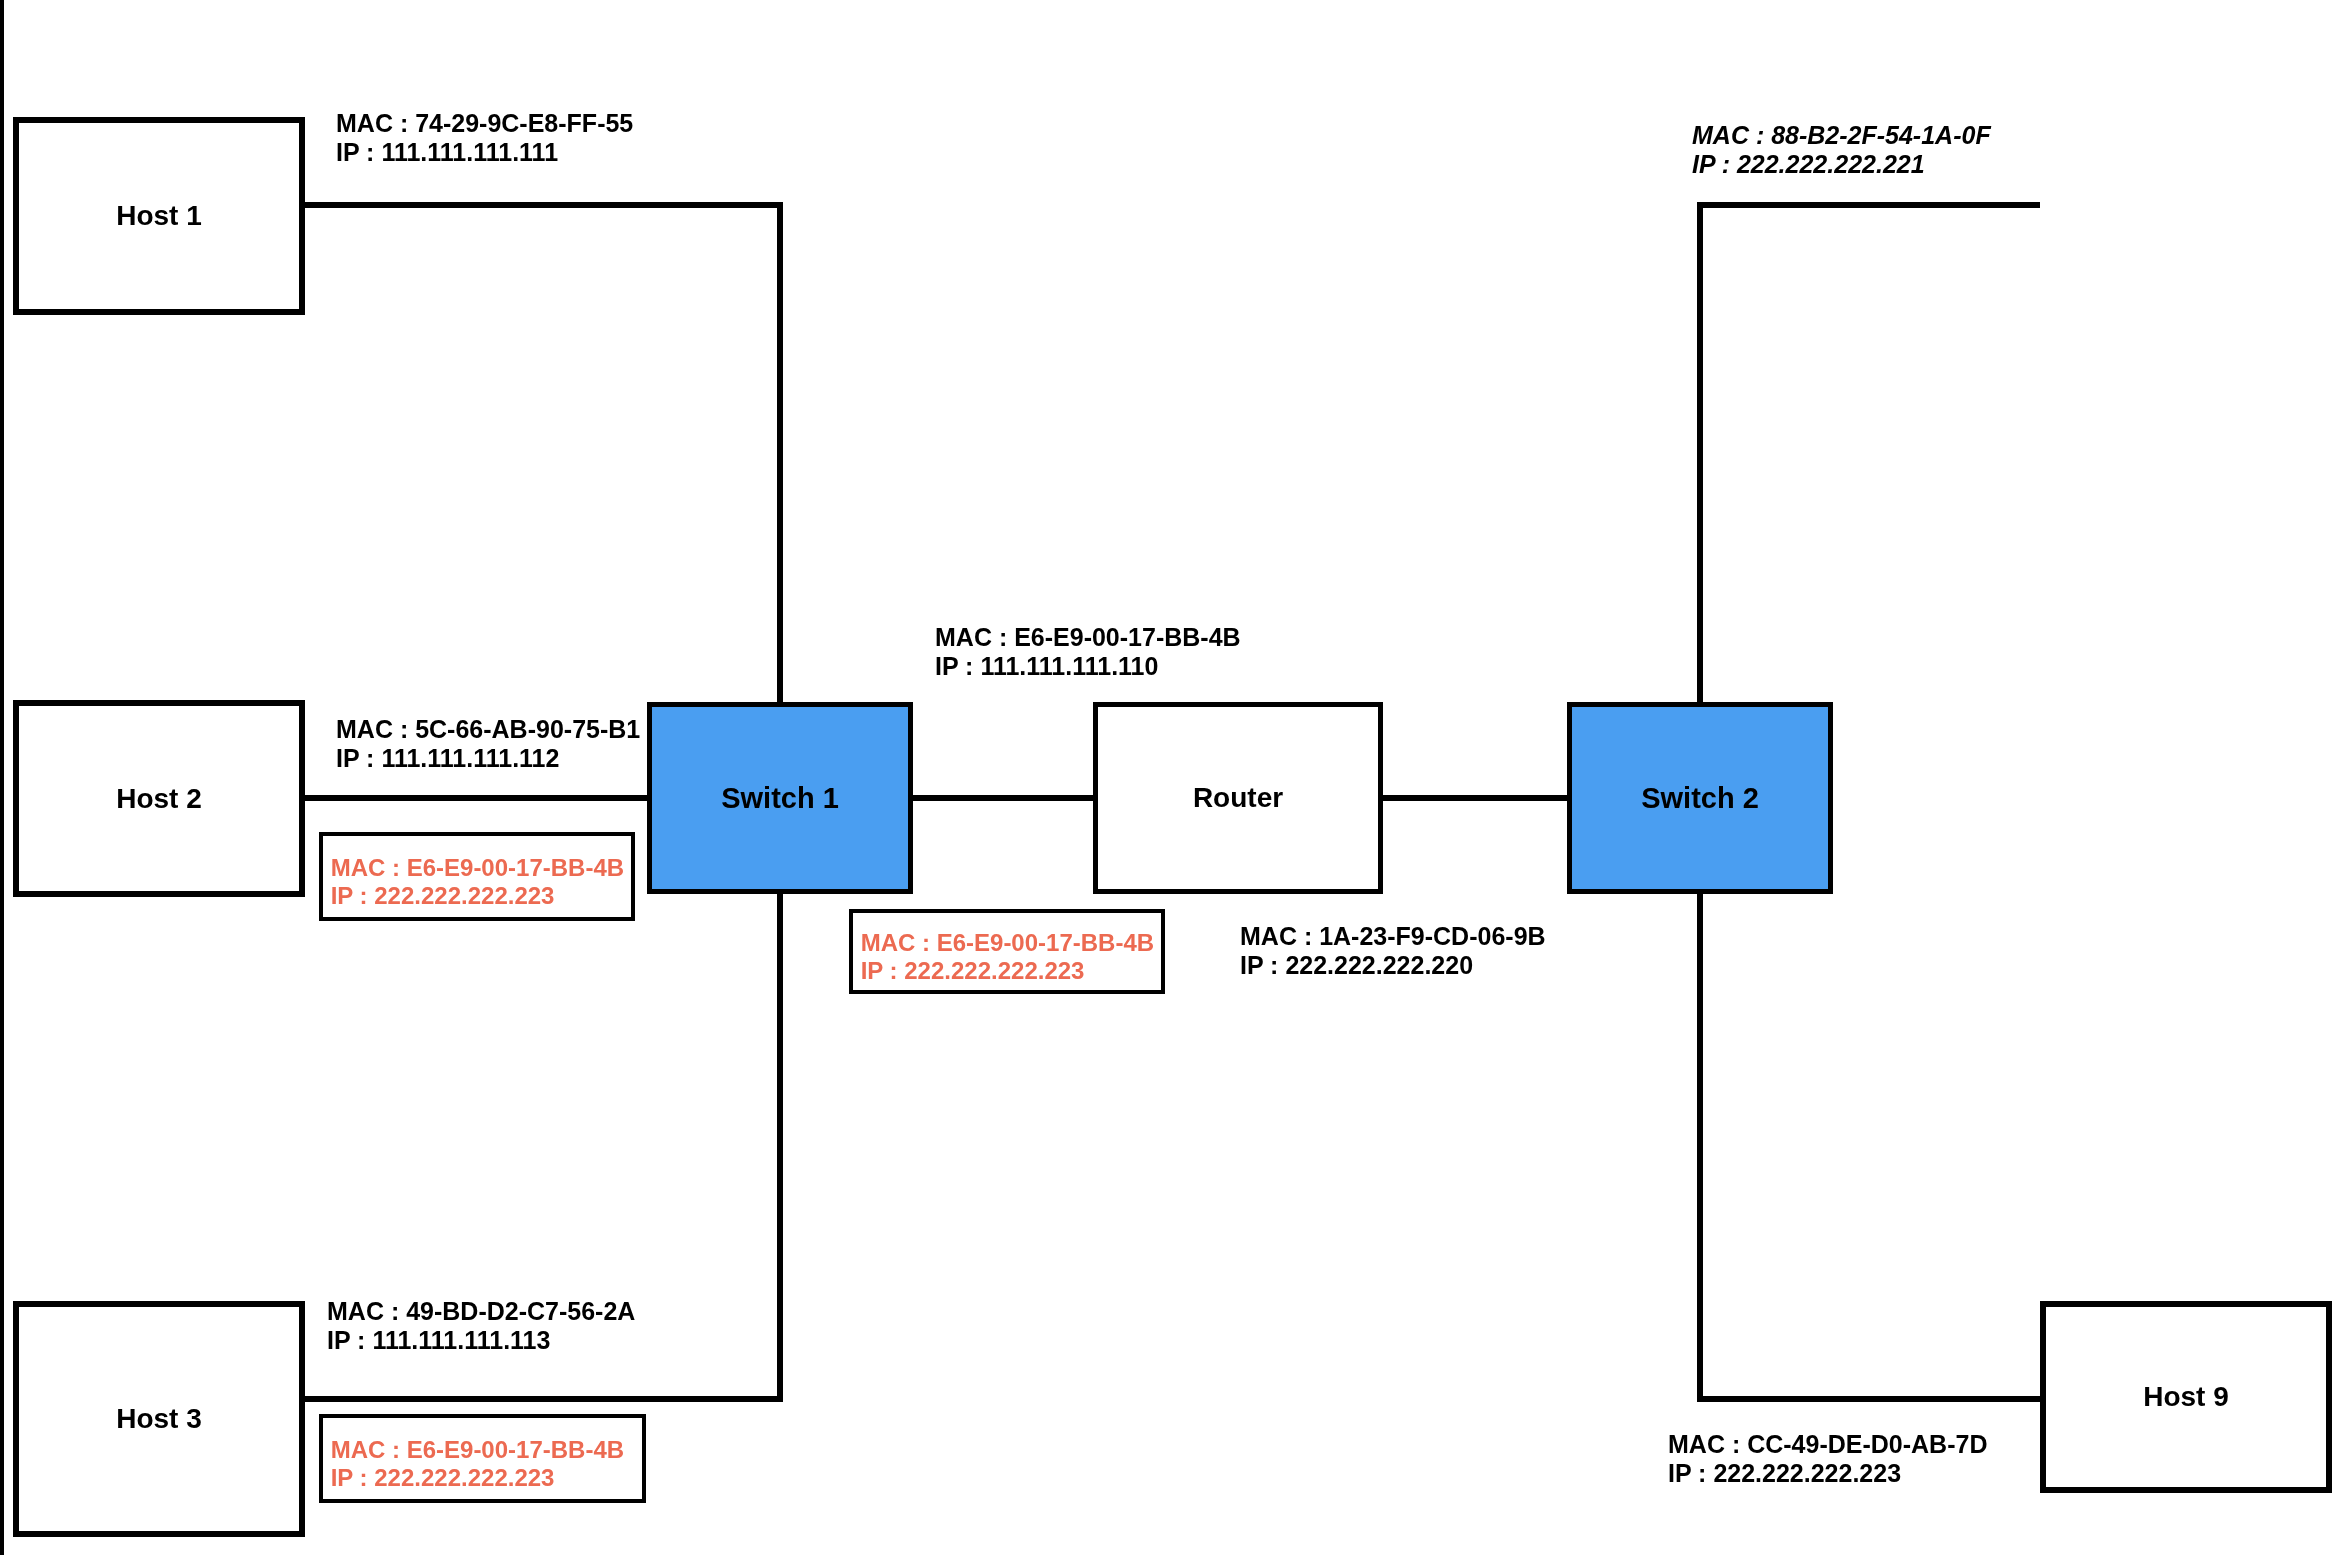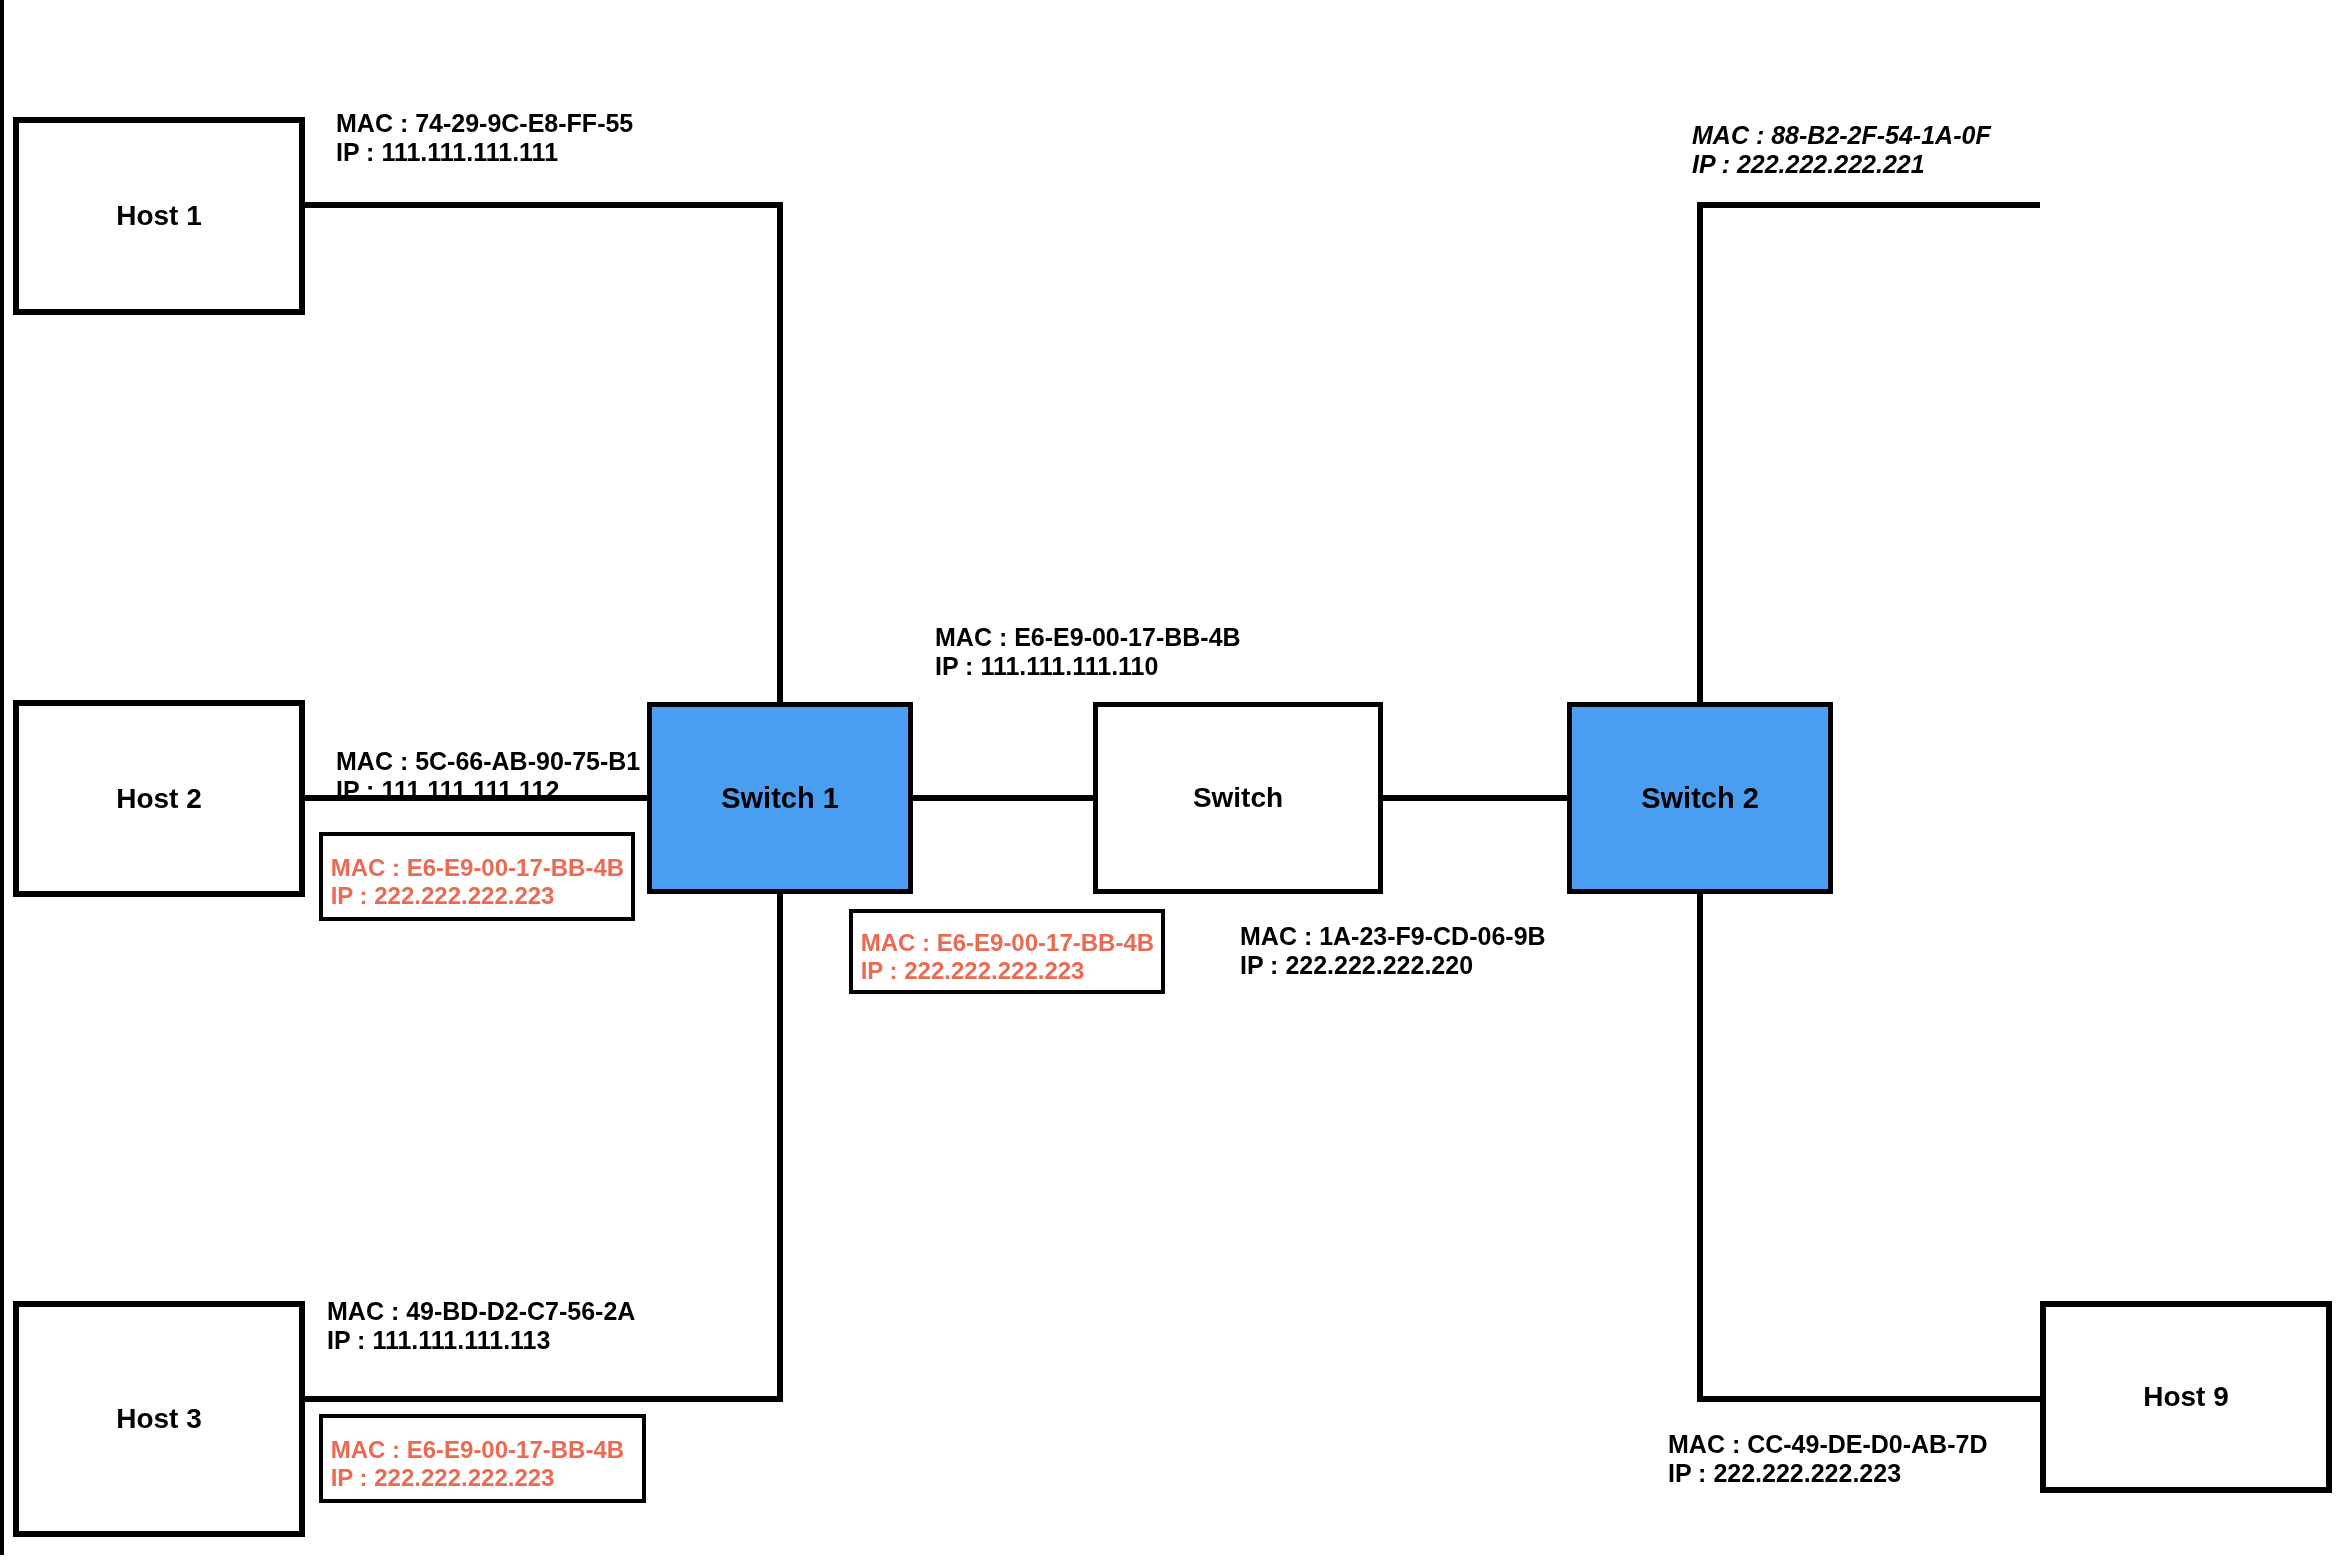--- a/index.html
+++ b/index.html
@@ -67,31 +67,31 @@
     <span>Host 3</span>
   </div>
   <div class="node" style="left:2040px;top:1301px;width:292px;height:192px;">
     <span>Host 9</span>
   </div>
 
   <div class="node switch" style="left:647px;top:702px;width:266px;height:192px;">
     <span>Switch 1</span>
   </div>
   <div class="node router" style="left:1093px;top:702px;width:290px;height:192px;">
-    <span>Switch</span>
+    <span>Router</span>
   </div>
   <div class="node switch" style="left:1567px;top:702px;width:266px;height:192px;">
     <span>Switch 2</span>
   </div>
 
   <div class="addr" style="left:336px;top:109px;">
     <div>MAC : 74-29-9C-E8-FF-55</div>
     <div>IP : 111.111.111.111</div>
   </div>
-  <div class="addr" style="left:336px;top:715px;margin-top:32px;">
+  <div class="addr" style="left:336px;top:715px;">
     <div>MAC : 5C-66-AB-90-75-B1</div>
     <div>IP : 111.111.111.112</div>
   </div>
   <div class="addr" style="left:327px;top:1297px;">
     <div>MAC : 49-BD-D2-C7-56-2A</div>
     <div>IP : 111.111.111.113</div>
   </div>
   <div class="addr" style="left:1692px;top:121px;font-style:italic;">
     <div>MAC : 88-B2-2F-54-1A-0F</div>
     <div>IP : 222.222.222.221</div>

